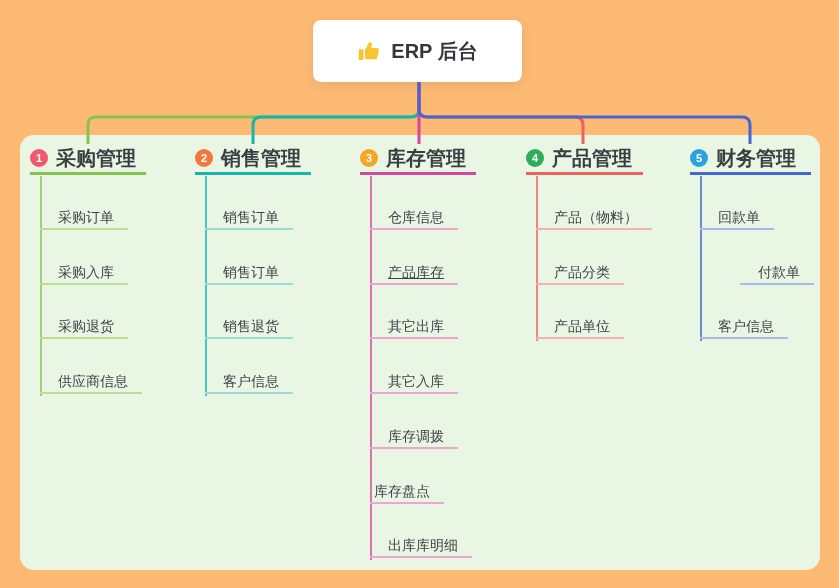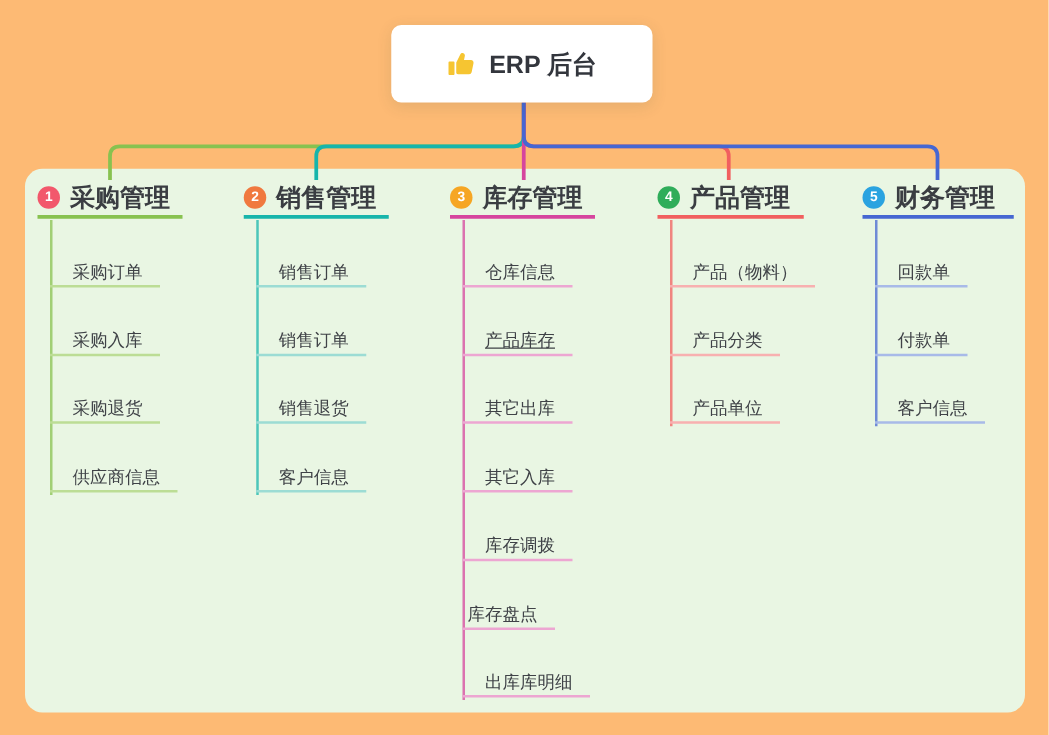--- a/index.html
+++ b/index.html
@@ -81,16 +81,16 @@
       <div class="trunk" style="left: 536px; top: 176px; height: 165.4px; background: rgb(241, 95, 95); opacity: 0.75;"></div>
       <div class="child" style="left: 536px; top: 195px; border-bottom-color: rgb(248, 176, 176); padding-left: 18px;">产品（物料）</div>
       <div class="child" style="left: 536px; top: 250px; border-bottom-color: rgb(248, 176, 176); padding-left: 18px;">产品分类</div>
       <div class="child" style="left: 536px; top: 304px; border-bottom-color: rgb(248, 176, 176); padding-left: 18px;">产品单位</div>
       <div class="topic" style="left: 690px; top: 144px; width: 121px; border-bottom-color: rgb(70, 103, 210);">
         <span class="badge" style="background: rgb(42, 163, 224);">5</span>
         <span class="lbl">财务管理</span>
       </div>
       <div class="trunk" style="left: 700px; top: 176px; height: 165.4px; background: rgb(70, 103, 210); opacity: 0.75;"></div>
       <div class="child" style="left: 700px; top: 195px; border-bottom-color: rgb(168, 186, 232); padding-left: 18px;">回款单</div>
-      <div class="child" style="left: 700px; top: 250px; border-bottom-color: rgb(168, 186, 232); padding-left: 18px;">付款单</div>
+      <div class="child" style="left: 740px; top: 250px; border-bottom-color: rgb(168, 186, 232); padding-left: 18px;">付款单</div>
       <div class="child" style="left: 700px; top: 304px; border-bottom-color: rgb(168, 186, 232); padding-left: 18px;">客户信息</div>
     </div>
 </div>
 
 </body></html>

